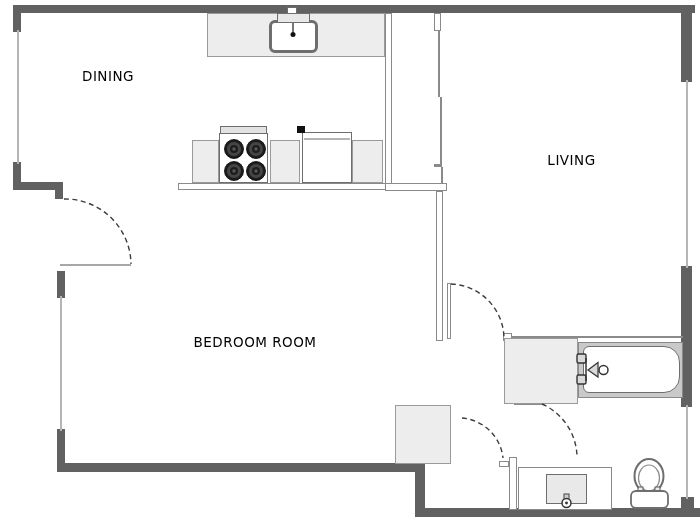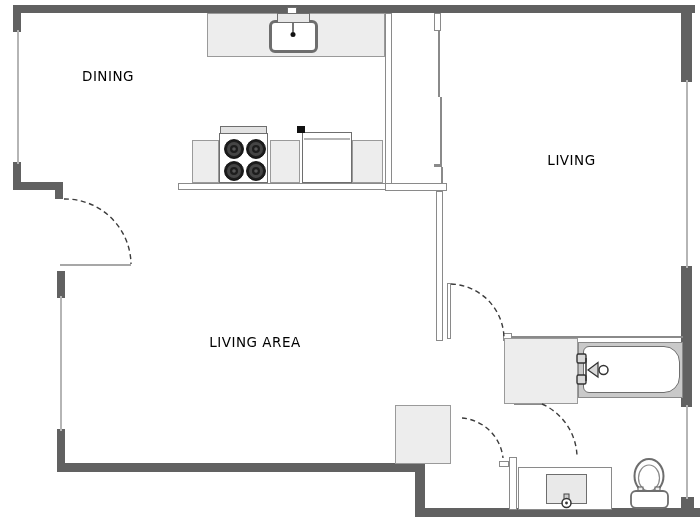--- a/index.html
+++ b/index.html
@@ -132,15 +132,15 @@
       <rect x="638" y="487" width="5" height="6" fill="#eee" stroke="#555" stroke-width="1"></rect>
       <rect x="655" y="487" width="5" height="6" fill="#eee" stroke="#555" stroke-width="1"></rect>
       <rect class="fix-out" x="631" y="491" width="37" height="17" rx="5" stroke-width="1.8"></rect>
     </g>
   </svg>
 
   <div class="label" style="left:50px;top:66px;width:116px">
     <div>DINING</div>
   </div>
   <div class="label" style="left:499px;top:150px;width:145px">LIVING</div>
-  <div class="label" style="left:179px;top:332px;width:152px">LIVING AREA</div>
+  <div class="label" style="left:179px;top:332px;width:152px">BEDROOM ROOM</div>
 
 </div>
 
 </body></html>

